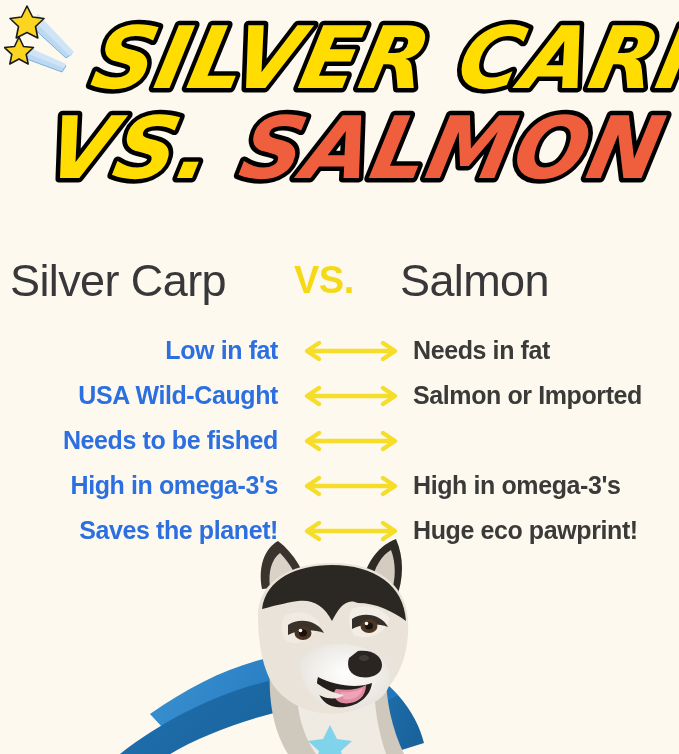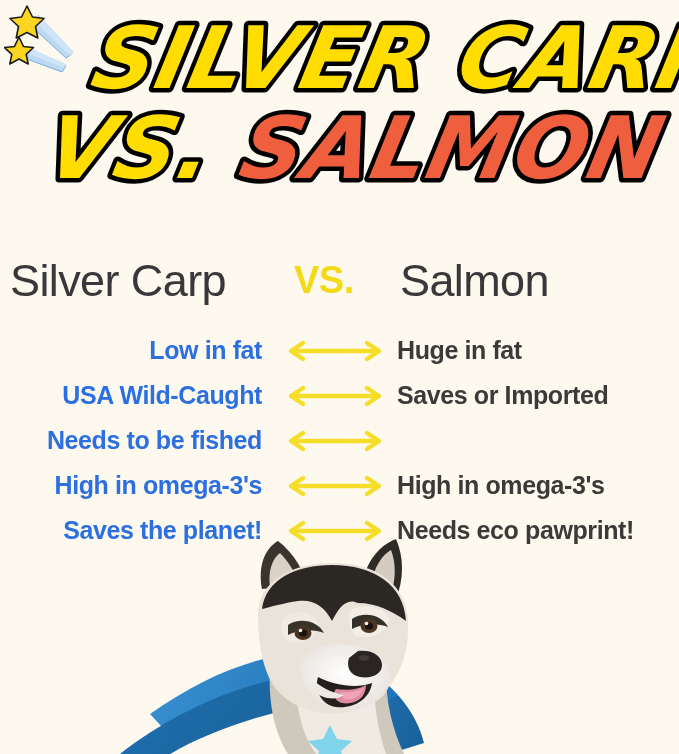--- a/index.html
+++ b/index.html
@@ -84,21 +84,21 @@
     font-size: 45px;
     font-weight: 400;
     color: #38383A;
     letter-spacing: -0.6px;
     white-space: nowrap;
   }
 
   
   #comparison-rows {
     position: absolute;
-    left: 0;
+    left: 16px;
     top: 334px;
     width: 581px;
   }
   .comparison-row {
     position: relative;
     height: 34px;
     width: 679px;
     margin-bottom: 11px;
   }
   .row-left-text {
@@ -189,33 +189,33 @@
 
   <div class="comparison-row">
     <div class="row-left-text">Low in fat</div>
     <div class="row-arrow">
       <svg width="100" height="26" viewBox="0 0 100 26">
         <line x1="10" y1="13" x2="90" y2="13" stroke="#F5DD2A" stroke-width="4.5" stroke-linecap="round"></line>
         <polyline points="18,5 6,13 18,21" fill="none" stroke="#F5DD2A" stroke-width="4.5" stroke-linecap="round" stroke-linejoin="round"></polyline>
         <polyline points="82,5 94,13 82,21" fill="none" stroke="#F5DD2A" stroke-width="4.5" stroke-linecap="round" stroke-linejoin="round"></polyline>
       </svg>
     </div>
-    <div class="row-right-text">Huge in fat</div>
+    <div class="row-right-text">Needs in fat</div>
   </div>
 
   <div class="comparison-row">
     <div class="row-left-text">USA Wild-Caught</div>
     <div class="row-arrow">
       <svg width="100" height="26" viewBox="0 0 100 26">
         <line x1="10" y1="13" x2="90" y2="13" stroke="#F5DD2A" stroke-width="4.5" stroke-linecap="round"></line>
         <polyline points="18,5 6,13 18,21" fill="none" stroke="#F5DD2A" stroke-width="4.5" stroke-linecap="round" stroke-linejoin="round"></polyline>
         <polyline points="82,5 94,13 82,21" fill="none" stroke="#F5DD2A" stroke-width="4.5" stroke-linecap="round" stroke-linejoin="round"></polyline>
       </svg>
     </div>
-    <div class="row-right-text">Saves or Imported</div>
+    <div class="row-right-text">Salmon or Imported</div>
   </div>
 
   <div class="comparison-row">
     <div class="row-left-text">Needs to be fished</div>
     <div class="row-arrow">
       <svg width="100" height="26" viewBox="0 0 100 26">
         <line x1="10" y1="13" x2="90" y2="13" stroke="#F5DD2A" stroke-width="4.5" stroke-linecap="round"></line>
         <polyline points="18,5 6,13 18,21" fill="none" stroke="#F5DD2A" stroke-width="4.5" stroke-linecap="round" stroke-linejoin="round"></polyline>
         <polyline points="82,5 94,13 82,21" fill="none" stroke="#F5DD2A" stroke-width="4.5" stroke-linecap="round" stroke-linejoin="round"></polyline>
       </svg>
@@ -236,21 +236,21 @@
 
   <div class="comparison-row">
     <div class="row-left-text">Saves the planet!</div>
     <div class="row-arrow">
       <svg width="100" height="26" viewBox="0 0 100 26">
         <line x1="10" y1="13" x2="90" y2="13" stroke="#F5DD2A" stroke-width="4.5" stroke-linecap="round"></line>
         <polyline points="18,5 6,13 18,21" fill="none" stroke="#F5DD2A" stroke-width="4.5" stroke-linecap="round" stroke-linejoin="round"></polyline>
         <polyline points="82,5 94,13 82,21" fill="none" stroke="#F5DD2A" stroke-width="4.5" stroke-linecap="round" stroke-linejoin="round"></polyline>
       </svg>
     </div>
-    <div class="row-right-text">Needs eco pawprint!</div>
+    <div class="row-right-text">Huge eco pawprint!</div>
   </div>
 
 </div>
 
 <div id="husky-hero">
   <svg width="679" height="225" viewBox="0 0 679 225">
     <defs>
       <radialGradient id="furLight" cx="50%" cy="45%" r="60%">
         <stop offset="0%" stop-color="#FFFFFF"></stop>
         <stop offset="100%" stop-color="#E6E2DC"></stop>

